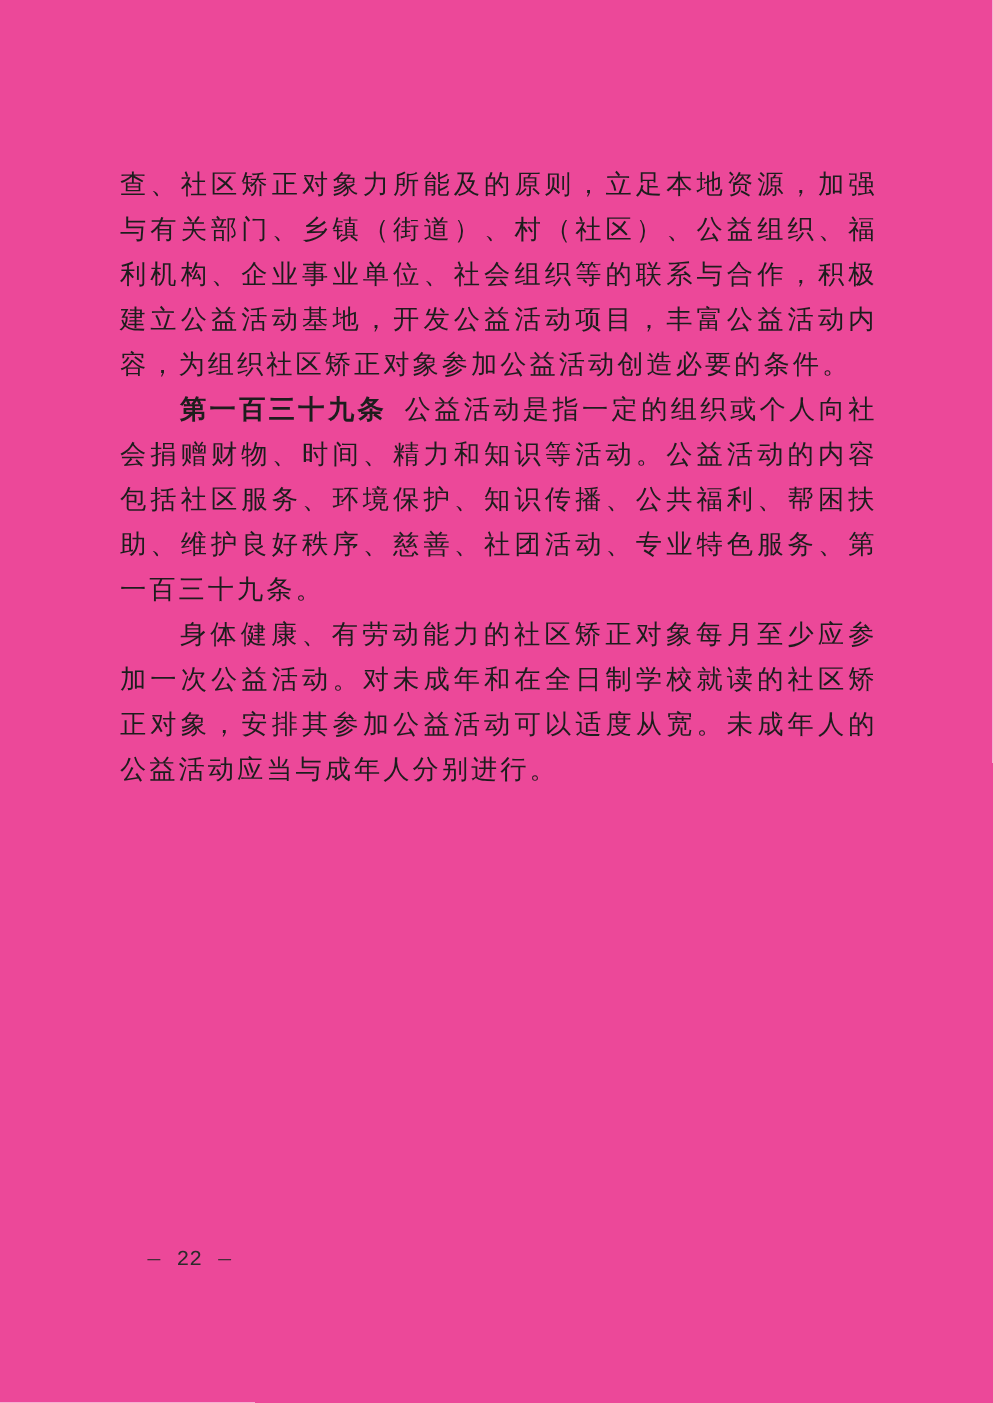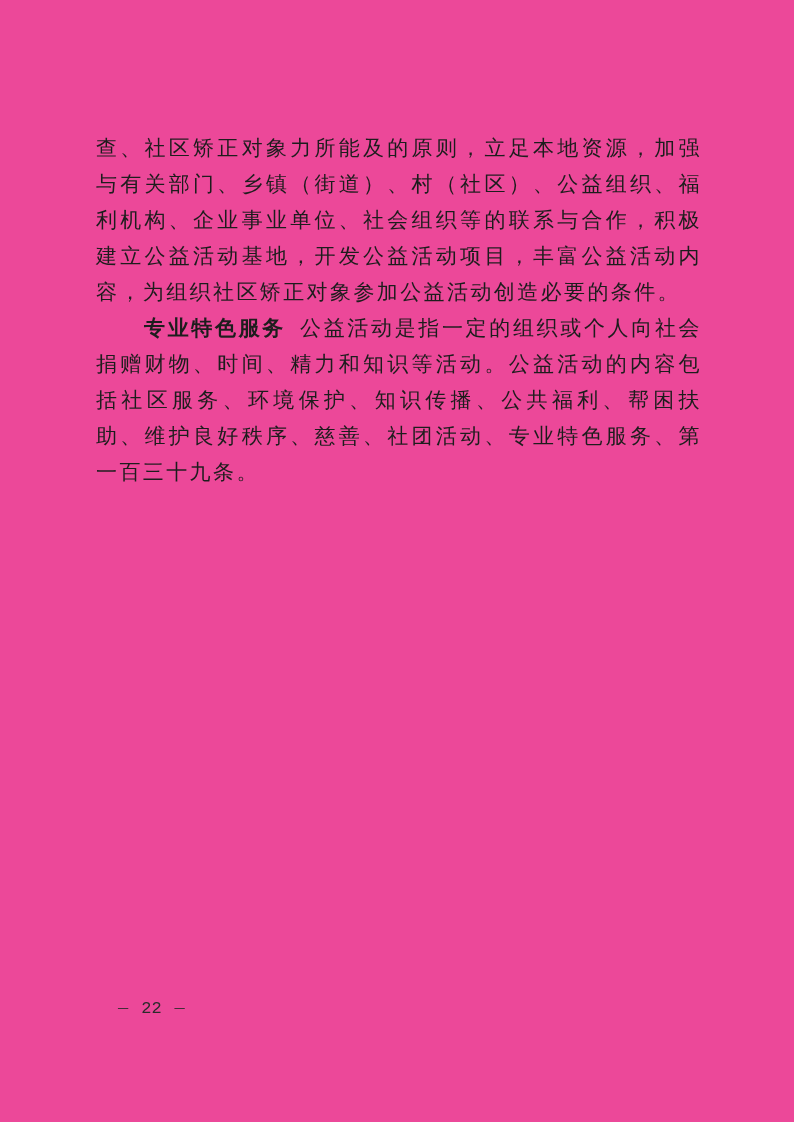--- a/index.html
+++ b/index.html
@@ -55,24 +55,25 @@
 </style>
 </head>
 <body>
 
 <div class="page">
   <main class="body-text">
 
     <p class="para continuation">查、社区矫正对象力所能及的原则，立足本地资源，加强与有关部门、乡镇（街道）、村（社区）、公益组织、福利机构、企业事业单位、社会组织等的联系与合作，积极建立公益活动基地，开发公益活动项目，丰富公益活动内容，为组织社区矫正对象参加公益活动创造必要的条件。</p>
 
     <p class="para">
-      <span class="article-num">专业特色服务</span><span>公益活动是指一定的组织或个人向社会捐赠财物、时间、精力和知识等活动。公益活动的内容包括社区服务、环境保护、知识传播、公共福利、帮困扶助、维护良好秩序、慈善、社团活动、专业特色服务、第一百三十九条。</span>
+      <span class="article-num">第一百三十九条</span><span>公益活动是指一定的组织或个人向社会捐赠财物、时间、精力和知识等活动。公益活动的内容包括社区服务、环境保护、知识传播、公共福利、帮困扶助、维护良好秩序、慈善、社团活动、专业特色服务、第一百三十九条。</span>
     </p>
 
 
+    <p class="para">身体健康、有劳动能力的社区矫正对象每月至少应参加一次公益活动。对未成年和在全日制学校就读的社区矫正对象，安排其参加公益活动可以适度从宽。未成年人的公益活动应当与成年人分别进行。</p>
 
 
 
   </main>
 
   <div class="footer">
     <span class="dash">—</span>
     <span class="page-num">22</span>
     <span class="dash">—</span>
   </div>

